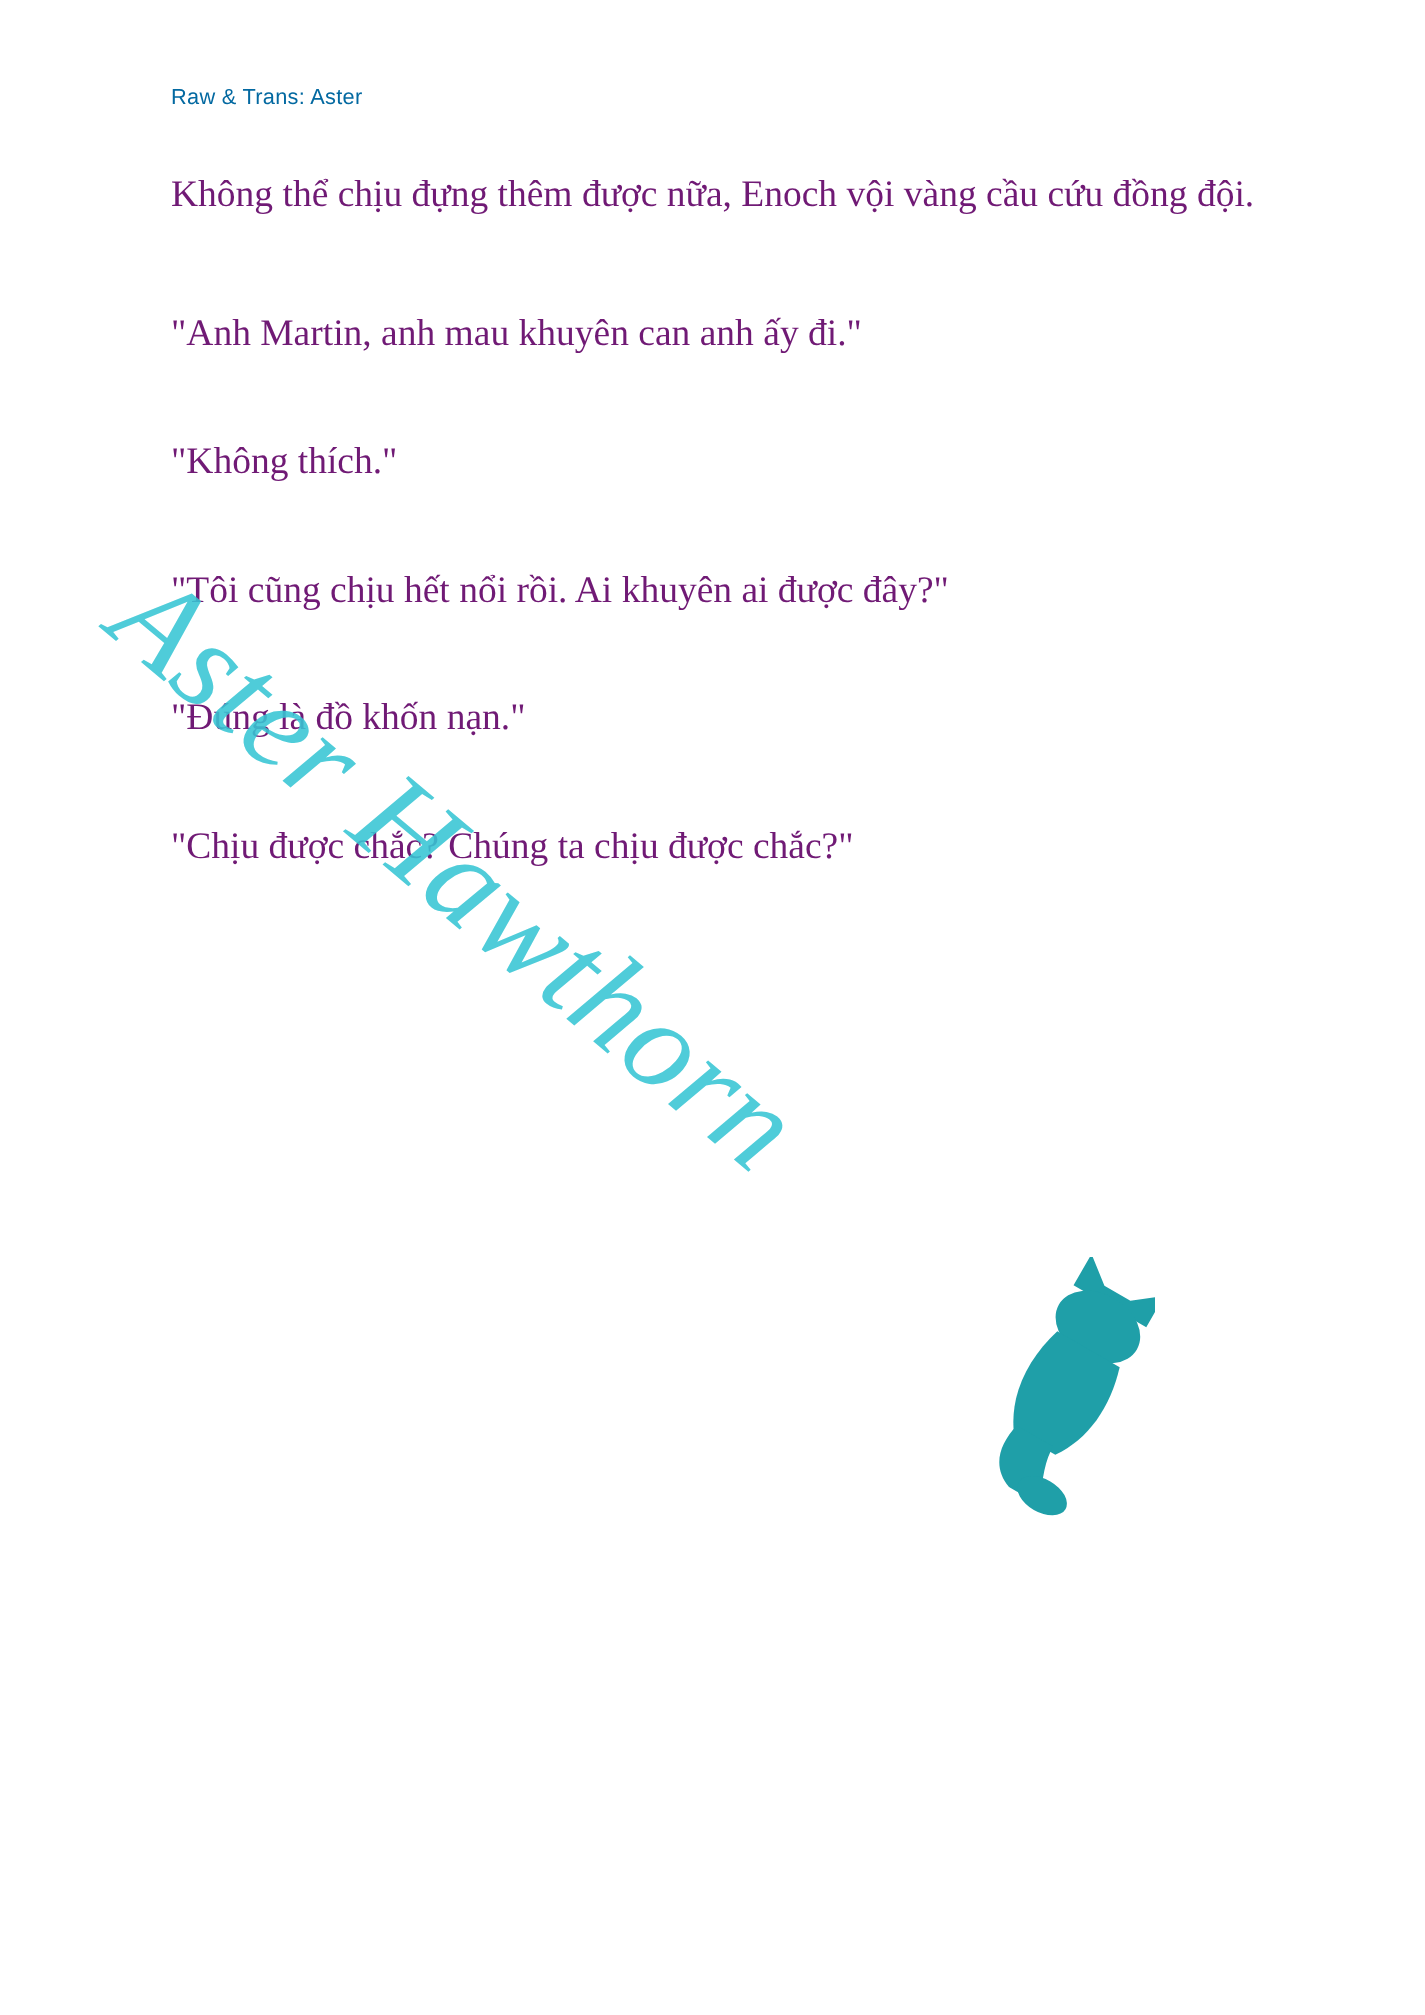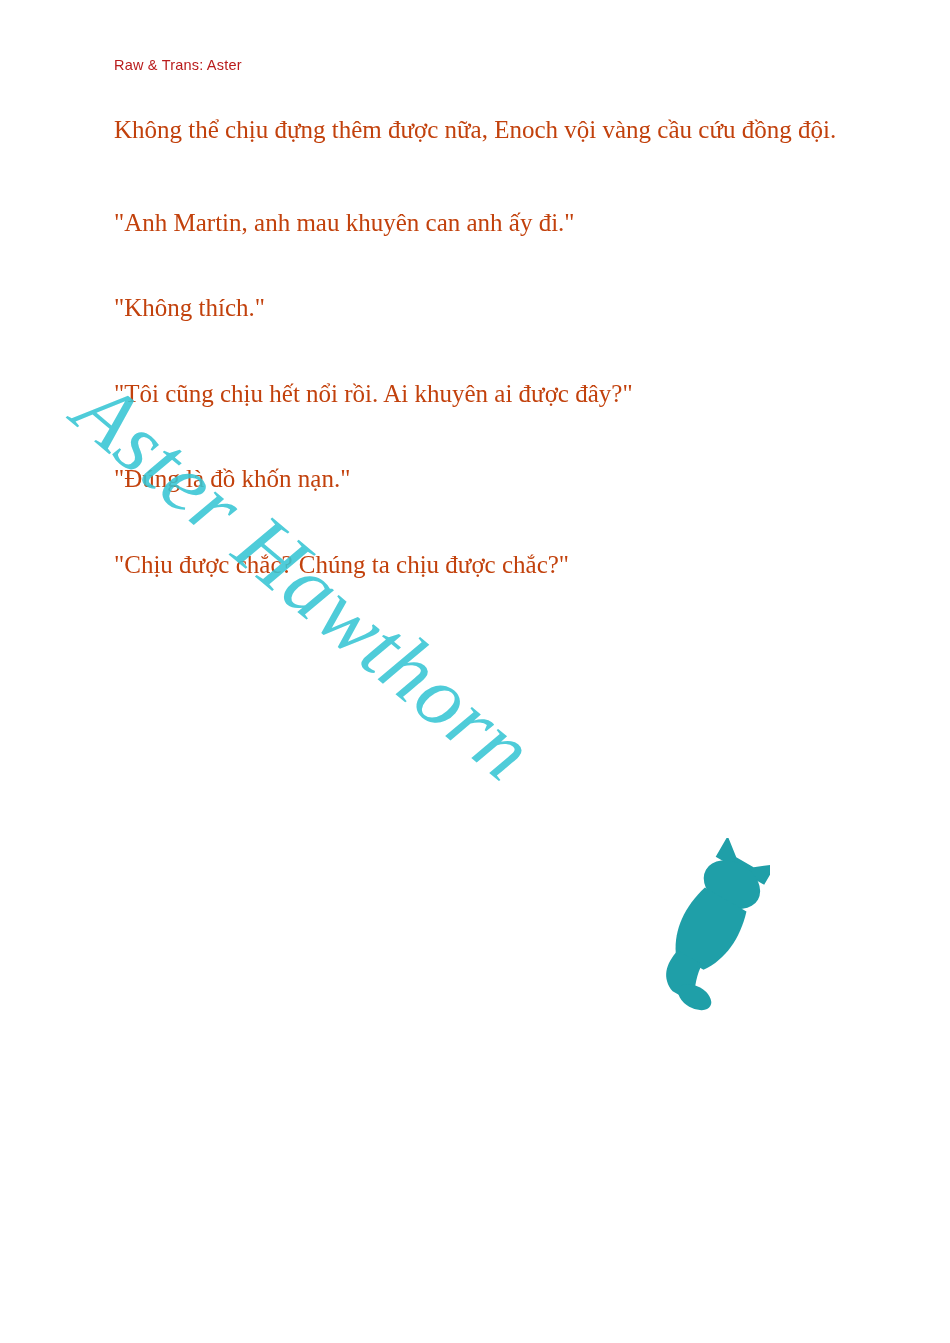--- a/index.html
+++ b/index.html
@@ -16,35 +16,35 @@
     height: 1343px;
     background: #ffffff;
     overflow: hidden;
   }
   .header-note {
     position: absolute;
     left: 114px;
     top: 57px;
     font-family: "Liberation Sans", sans-serif;
     font-size: 14.5px;
-    color: #b91c1c;
+    color: #0369a1;
     letter-spacing: 0.2px;
     white-space: nowrap;
   }
   .content {
     position: absolute;
     left: 114px;
     top: 108px;
     width: 730px;
   }
   .para {
     font-family: "Liberation Serif", serif;
     font-size: 25px;
     line-height: 1.78;
-    color: #c2410c;
+    color: #701a75;
     margin: 0 0 41px 0;
     text-align: left;
   }
   .para.p1 { margin-bottom: 48px; }
   .watermark {
     position: absolute;
     left: 0;
     top: 0;
     width: 950px;
     height: 1343px;

